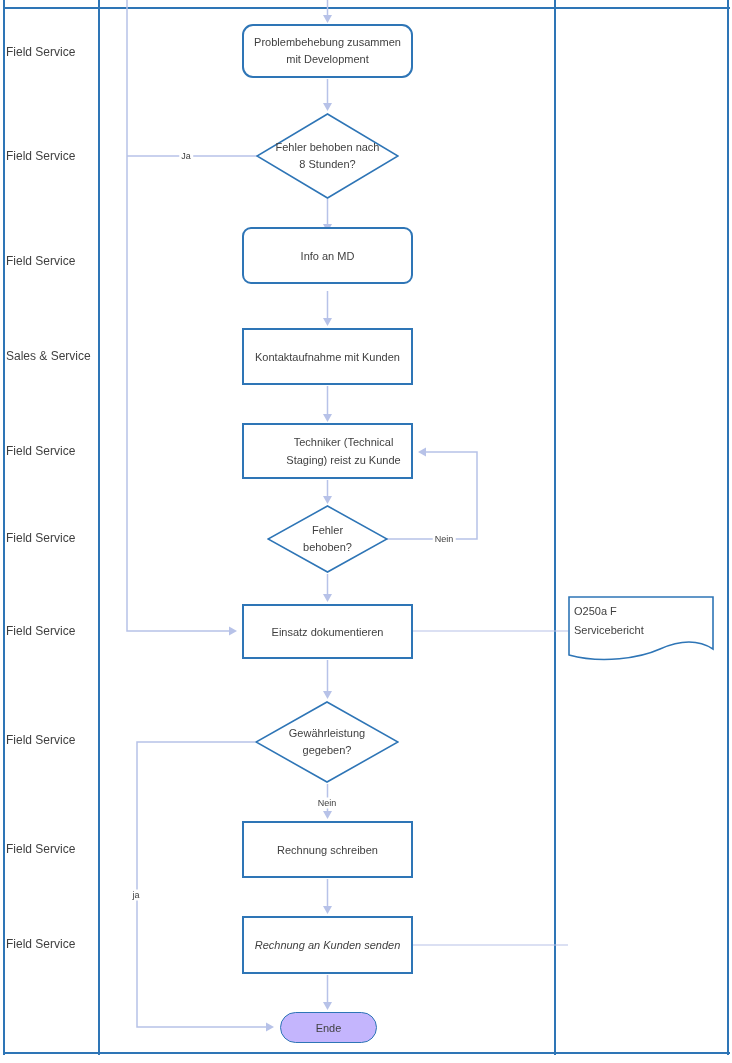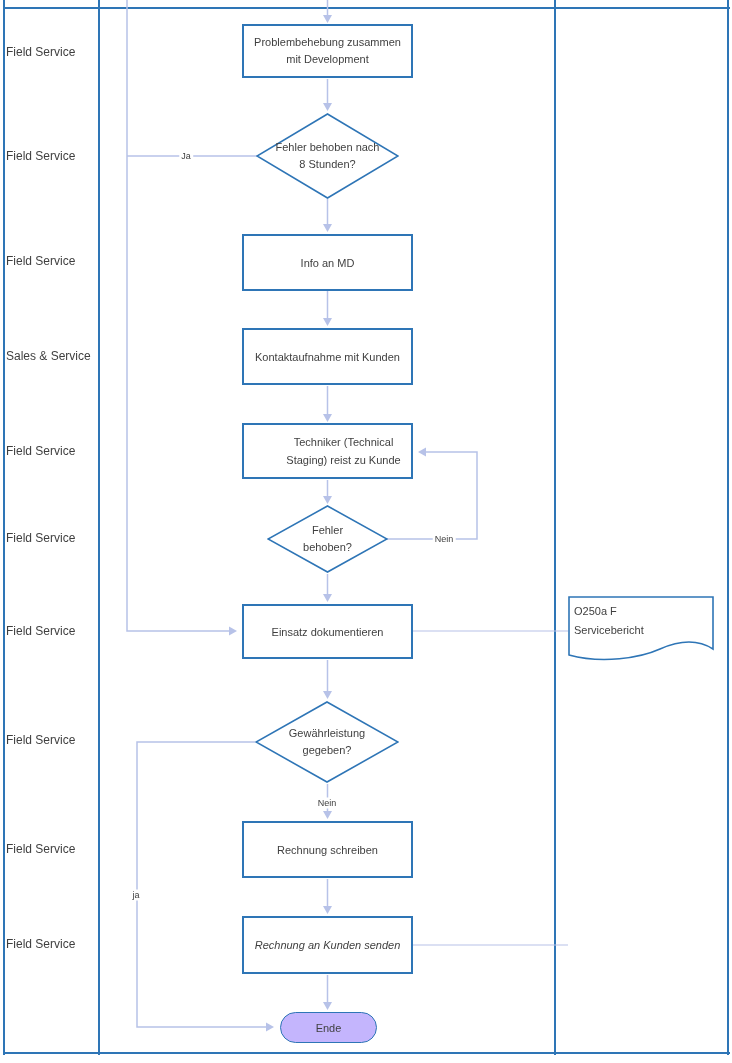--- a/index.html
+++ b/index.html
@@ -98,22 +98,22 @@
   <div class="lane-label" style="top:149px;">Field Service</div>
   <div class="lane-label" style="top:254px;">Field Service</div>
   <div class="lane-label" style="top:349px;">Sales &amp; Service</div>
   <div class="lane-label" style="top:444px;">Field Service</div>
   <div class="lane-label" style="top:531px;">Field Service</div>
   <div class="lane-label" style="top:624px;">Field Service</div>
   <div class="lane-label" style="top:733px;">Field Service</div>
   <div class="lane-label" style="top:842px;">Field Service</div>
   <div class="lane-label" style="top:937px;">Field Service</div>
 
-  <div class="process" style="left:242px;top:24px;width:171px;height:54px;line-height:17px;">Problembehebung zusammen mit Development</div>
-  <div class="process" style="left:242px;top:234px;width:171px;height:57px;">Info an MD</div>
+  <div class="process" style="left:242px;top:24px;width:171px;height:54px;line-height:17px;border-radius:11px;">Problembehebung zusammen mit Development</div>
+  <div class="process" style="left:242px;top:227px;width:171px;height:57px;border-radius:9px;">Info an MD</div>
   <div class="process" style="left:242px;top:328px;width:171px;height:57px;">Kontaktaufnahme mit Kunden</div>
   <div class="process" style="left:242px;top:423px;width:171px;height:56px;padding-left:40px;">Techniker (Technical Staging) reist zu Kunde</div>
   <div class="process" style="left:242px;top:604px;width:171px;height:55px;">Einsatz dokumentieren</div>
   <div class="process" style="left:242px;top:821px;width:171px;height:57px;">Rechnung schreiben</div>
   <div class="process" style="left:242px;top:916px;width:171px;height:58px;font-style:italic;">Rechnung an Kunden senden</div>
 
   <div class="shape" style="left:256px;top:113px;width:143px;height:86px;">
     <svg width="143" height="86" viewBox="0 0 143 86">
       <polygon points="71.5,1 142,43 71.5,85 1,43" fill="#fff" stroke="#2e75b6" stroke-width="1.6"></polygon>
     </svg>

